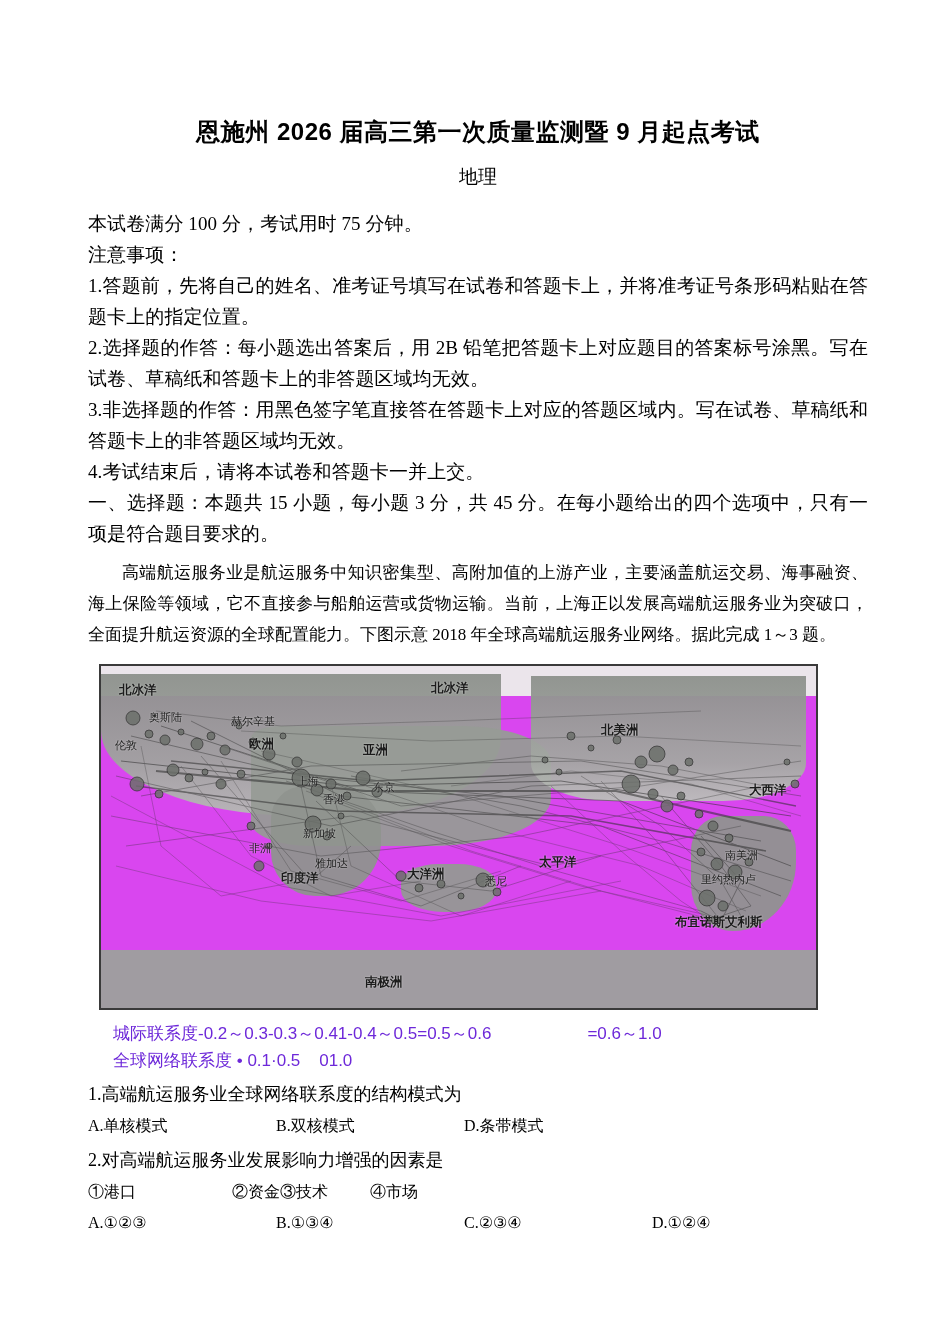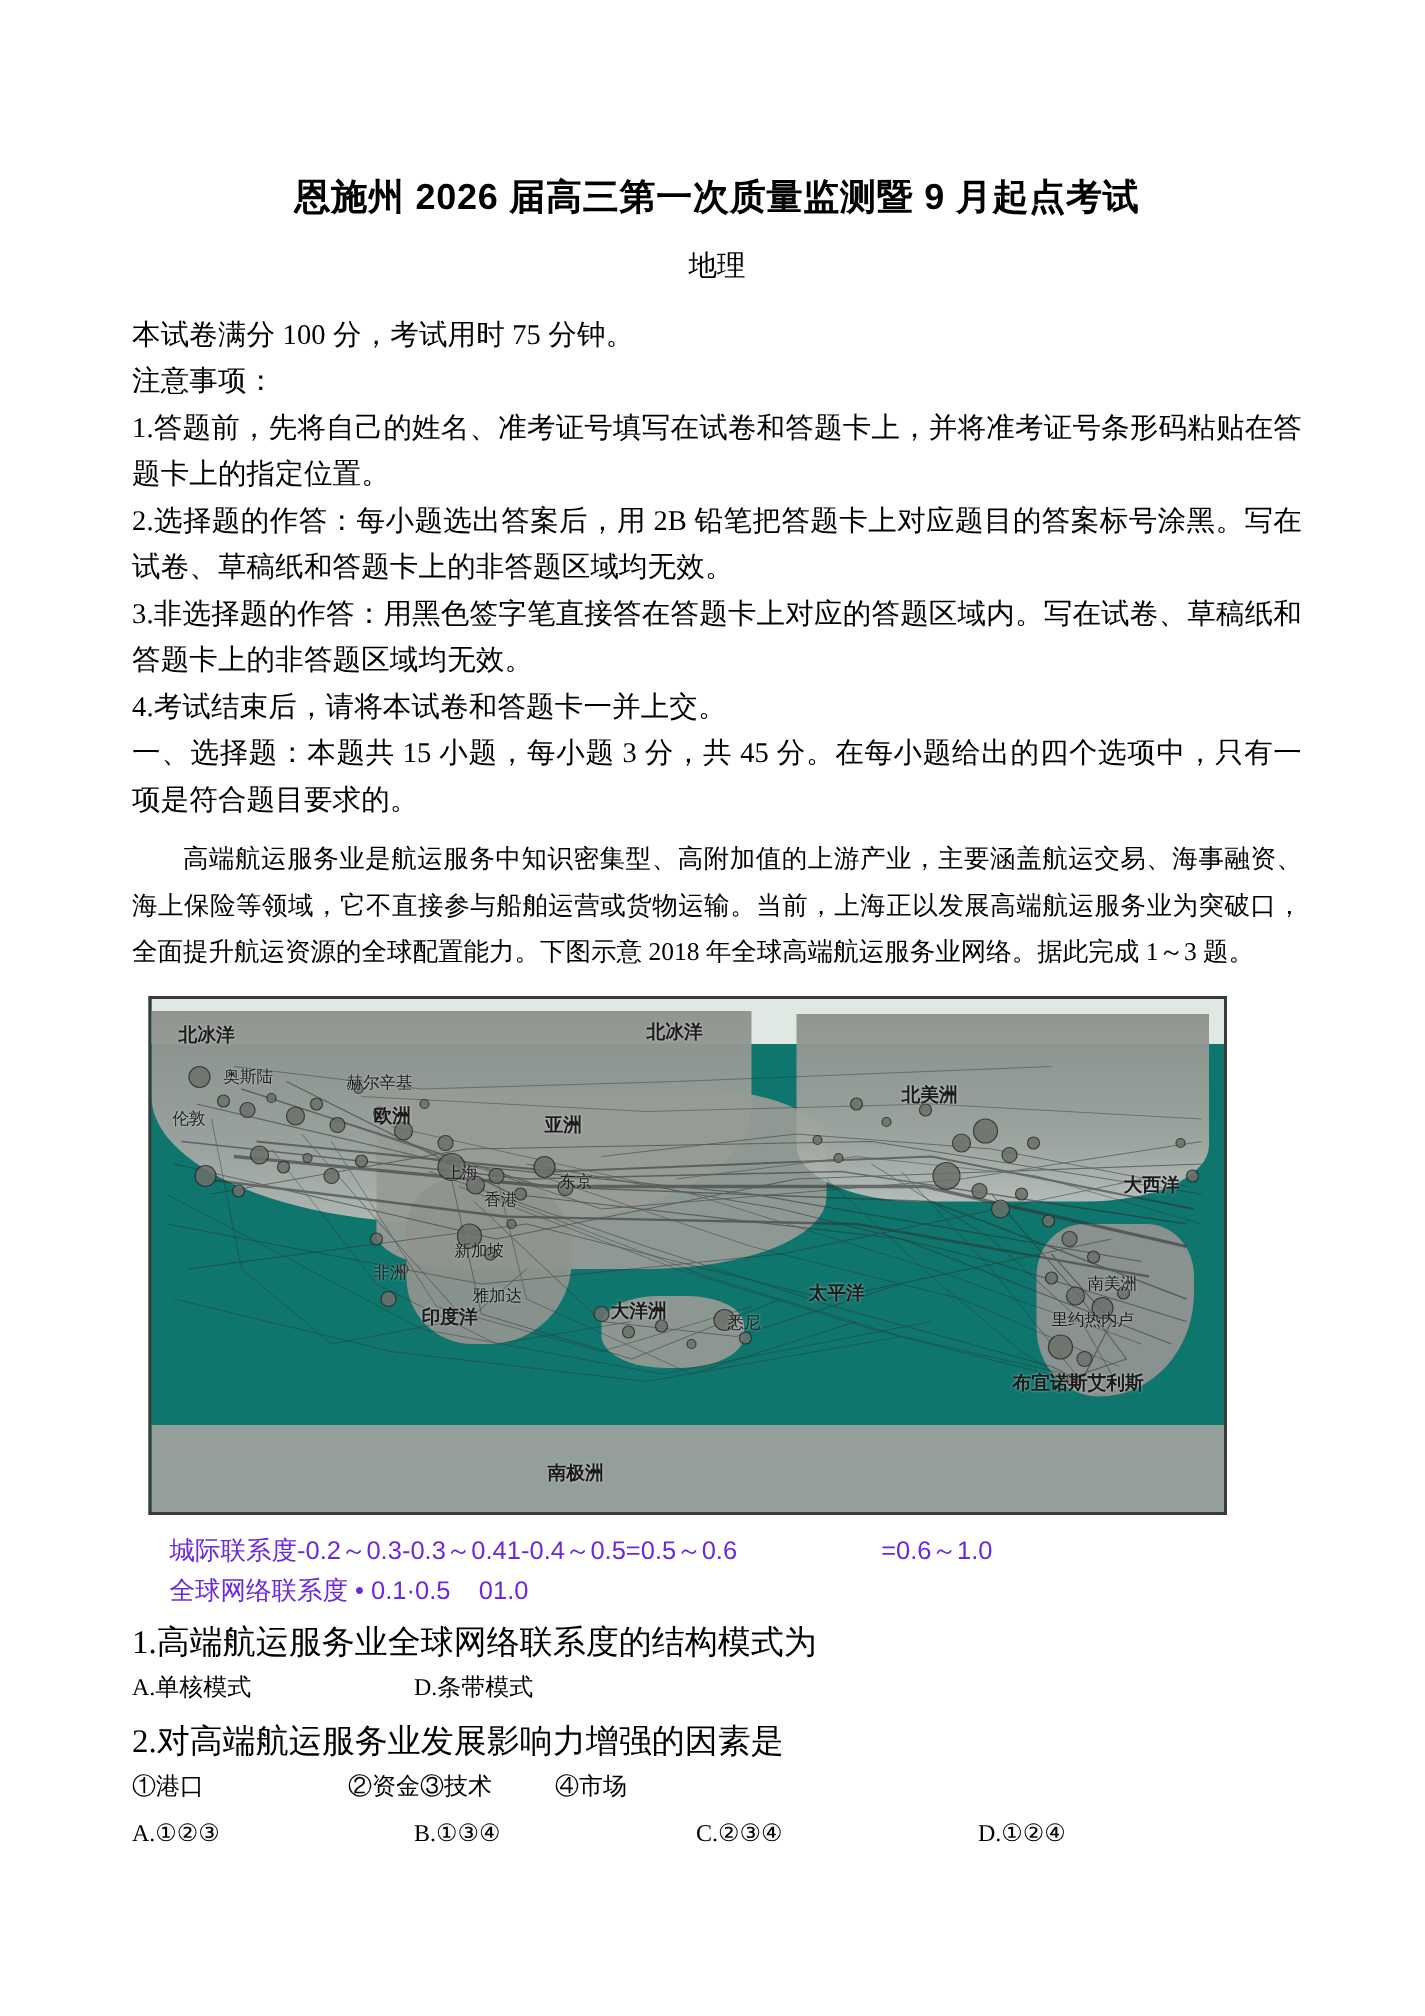--- a/index.html
+++ b/index.html
@@ -72,21 +72,21 @@
     margin-top: 14px;
     width: 717px;
     margin-left: 11px;
   }
   .map-frame {
     width: 715px;
     height: 342px;
     border: 2px solid #3a3a3a;
     position: relative;
     overflow: hidden;
-    background: #0f766e;
+    background: #d946ef;
   }
   
   .landmass {
     position: absolute;
     background: #9a9e99;
     opacity: 0.95;
   }
   .eurasia {
     left: 0px; top: 8px; width: 400px; height: 142px;
     border-radius: 0 0 40% 50% / 0 0 55% 60%;
@@ -150,21 +150,21 @@
   }
   .legend-row {
     font-size: 17px;
     line-height: 27px;
     white-space: pre;
   }
   .legend-row .spacer { display: inline-block; width: 96px; }
 
   
   .q-stem {
-    font-size: 22px;
+    font-size: 18px;
     line-height: 29px;
     margin-top: 6px;
   }
   .opt-row {
     display: flex;
     font-size: 16px;
     line-height: 29px;
     margin-top: 2px;
   }
   .opt-row > span { display: block; }
@@ -349,20 +349,21 @@
 
       <div class="legend">
         <div class="legend-row"><span>城际联系度-0.2～0.3-0.3～0.41-0.4～0.5=0.5～0.6</span><span class="spacer"></span><span>=0.6～1.0</span></div>
         <div class="legend-row">全球网络联系度 • 0.1·0.5    01.0</div>
       </div>
     </div>
 
     <div class="q-stem">1.高端航运服务业全球网络联系度的结构模式为</div>
     <div class="opt-row">
       <span class="c1">A.单核模式</span>
+      <span class="c2">B.双核模式</span>
       <span class="c4">D.条带模式</span>
     </div>
 
     <div class="q-stem">2.对高端航运服务业发展影响力增强的因素是</div>
     <div class="sub-row">
       <span class="s1">①港口</span>
       <span class="s2">②资金</span>
       <span class="s3">③技术</span>
       <span class="s4">④市场</span>
     </div>

